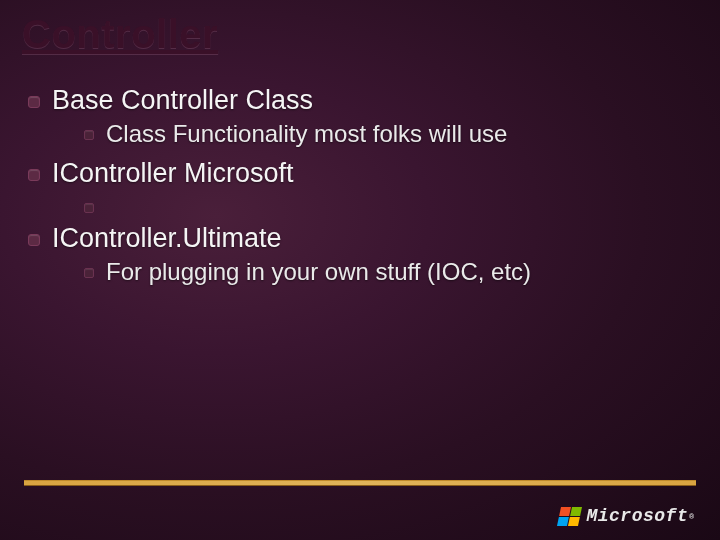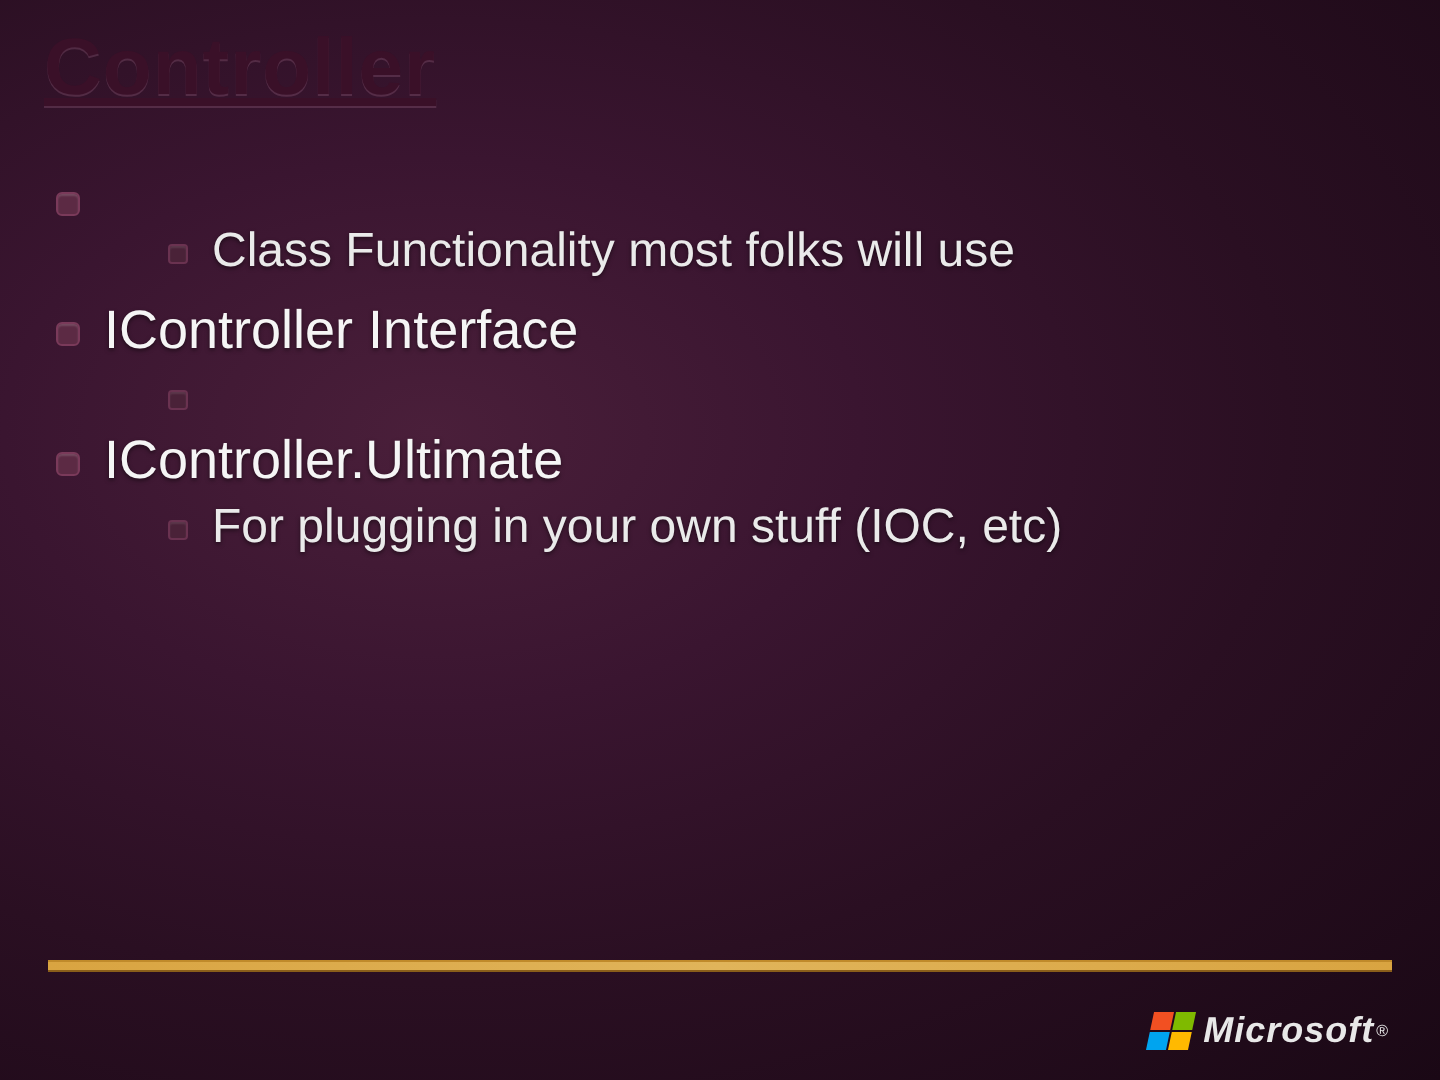--- a/index.html
+++ b/index.html
@@ -75,21 +75,21 @@
     border-top: 1px solid #c08a2a;
     border-bottom: 1px solid #8a5e1a;
   }
   .logo {
     position: absolute;
     right: 26px;
     bottom: 14px;
     display: flex;
     align-items: center;
     color: #e8e8e8;
-    font-family: Liberation Sans, sans-serif;
+    font-family: Liberation Mono, monospace;
   }
   .logo-flag {
     display: grid;
     grid-template-columns: 10px 10px;
     grid-template-rows: 9px 9px;
     gap: 1px;
     transform: skewX(-12deg);
     margin-right: 6px;
   }
   .logo-flag span { display:block; }
@@ -111,29 +111,30 @@
 </style>
 </head>
 <body>
 
 <div class="slide">
 
   <div class="title">Controller</div>
 
   <div class="level1">
     <div class="bullet"></div>
+    <div class="text">Base Controller Class</div>
   </div>
   <div class="level2">
     <div class="bullet"></div>
     <div class="text">Class Functionality most folks will use</div>
   </div>
 
   <div class="level1">
     <div class="bullet"></div>
-    <div class="text">IController Interface</div>
+    <div class="text">IController Microsoft</div>
   </div>
   <div class="level2">
     <div class="bullet"></div>
   </div>
 
   <div class="level1">
     <div class="bullet"></div>
     <div class="text">IController.Ultimate</div>
   </div>
   <div class="level2">

